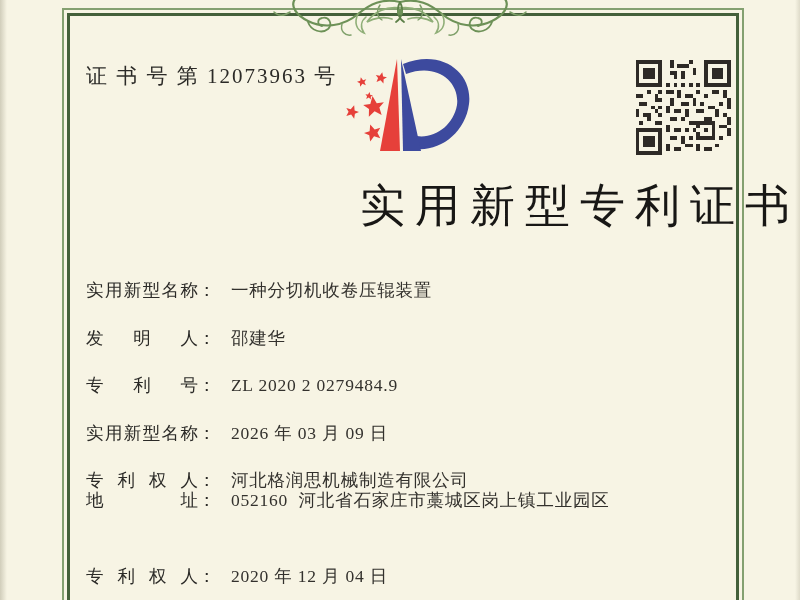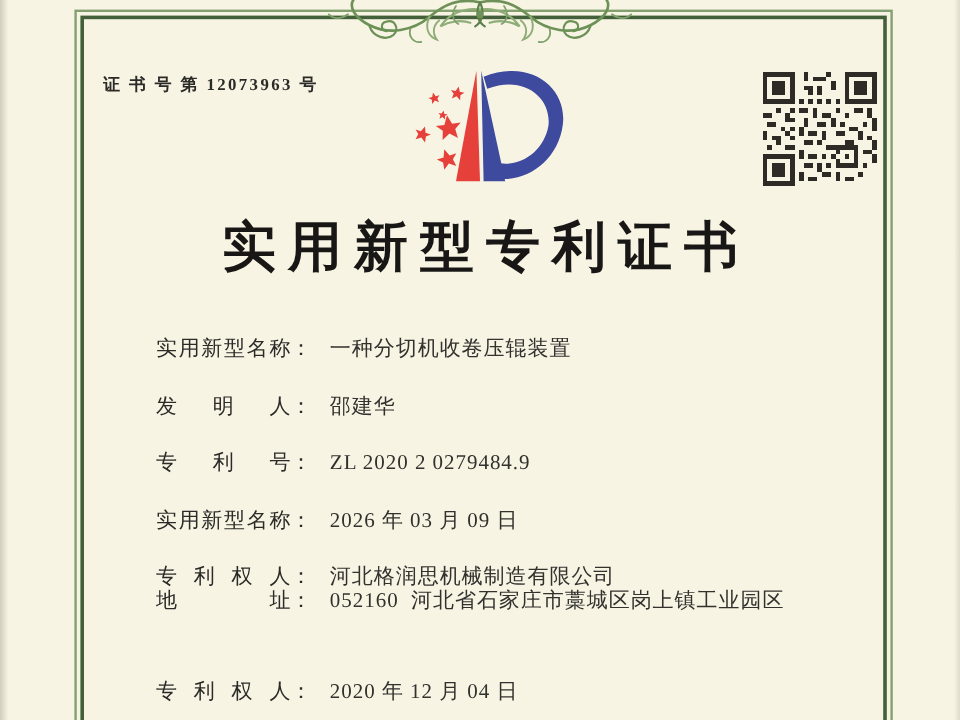--- a/index.html
+++ b/index.html
@@ -15,32 +15,32 @@
   .edge-right{position:absolute;right:0;top:0;width:5px;height:600px;
     background:linear-gradient(to left,rgba(110,105,80,.18),rgba(110,105,80,0));}
 
   
   .frame{position:absolute;left:62px;top:8px;width:678px;height:660px;
     border:2px solid #84a070;}
   .frame::after{content:'';position:absolute;inset:3px;border:3px solid #44603a;}
 
   .ornament{position:absolute;left:270px;top:-3px;width:260px;height:42px;}
 
-  .cert-no{position:absolute;left:86px;top:62px;font-size:14px;letter-spacing:2px;
-    color:#2b2a27;white-space:pre;font-weight:bold;}
+  .cert-no{position:absolute;left:86px;top:62px;font-size:21px;letter-spacing:2px;
+    color:#2b2a27;white-space:pre;}
 
   .logo{position:absolute;left:333px;top:50px;width:146px;height:120px;}
   .qr{position:absolute;left:634px;top:60px;width:98px;height:95px;}
 
-  .title{position:absolute;left:0;top:176px;width:800px;text-align:center;
-    font-size:45px;font-weight:bold;letter-spacing:10px;padding-left:10px;
+  .title{position:absolute;left:0;top:176px;width:800px;text-align:right;
+    font-size:45px;font-weight:normal;letter-spacing:10px;padding-left:10px;
     box-sizing:border-box;color:#181715;}
 
   .field-row{position:absolute;left:86px;width:650px;height:24px;
-    font-size:17.5px;line-height:24px;white-space:nowrap;margin-left:44px;}
+    font-size:17.5px;line-height:24px;white-space:nowrap;}
   .flabel{display:inline-block;width:112px;text-align:justify;
     text-align-last:justify;-moz-text-align-last:justify;
     text-justify:inter-character;vertical-align:top;color:#2b2a27;}
   .fcolon{display:inline-block;vertical-align:top;color:#2b2a27;}
   .fvalue{display:inline-block;vertical-align:top;margin-left:11px;
     letter-spacing:.8px;white-space:pre;color:#33312d;}
   .grant-group{position:absolute;left:317px;top:0;white-space:nowrap;}
 
   .r0{top:278px}.r1{top:326px}.r2{top:373px}.r3{top:421px}
   .r4{top:468px}.r5{top:488px}.r6{top:564px}

